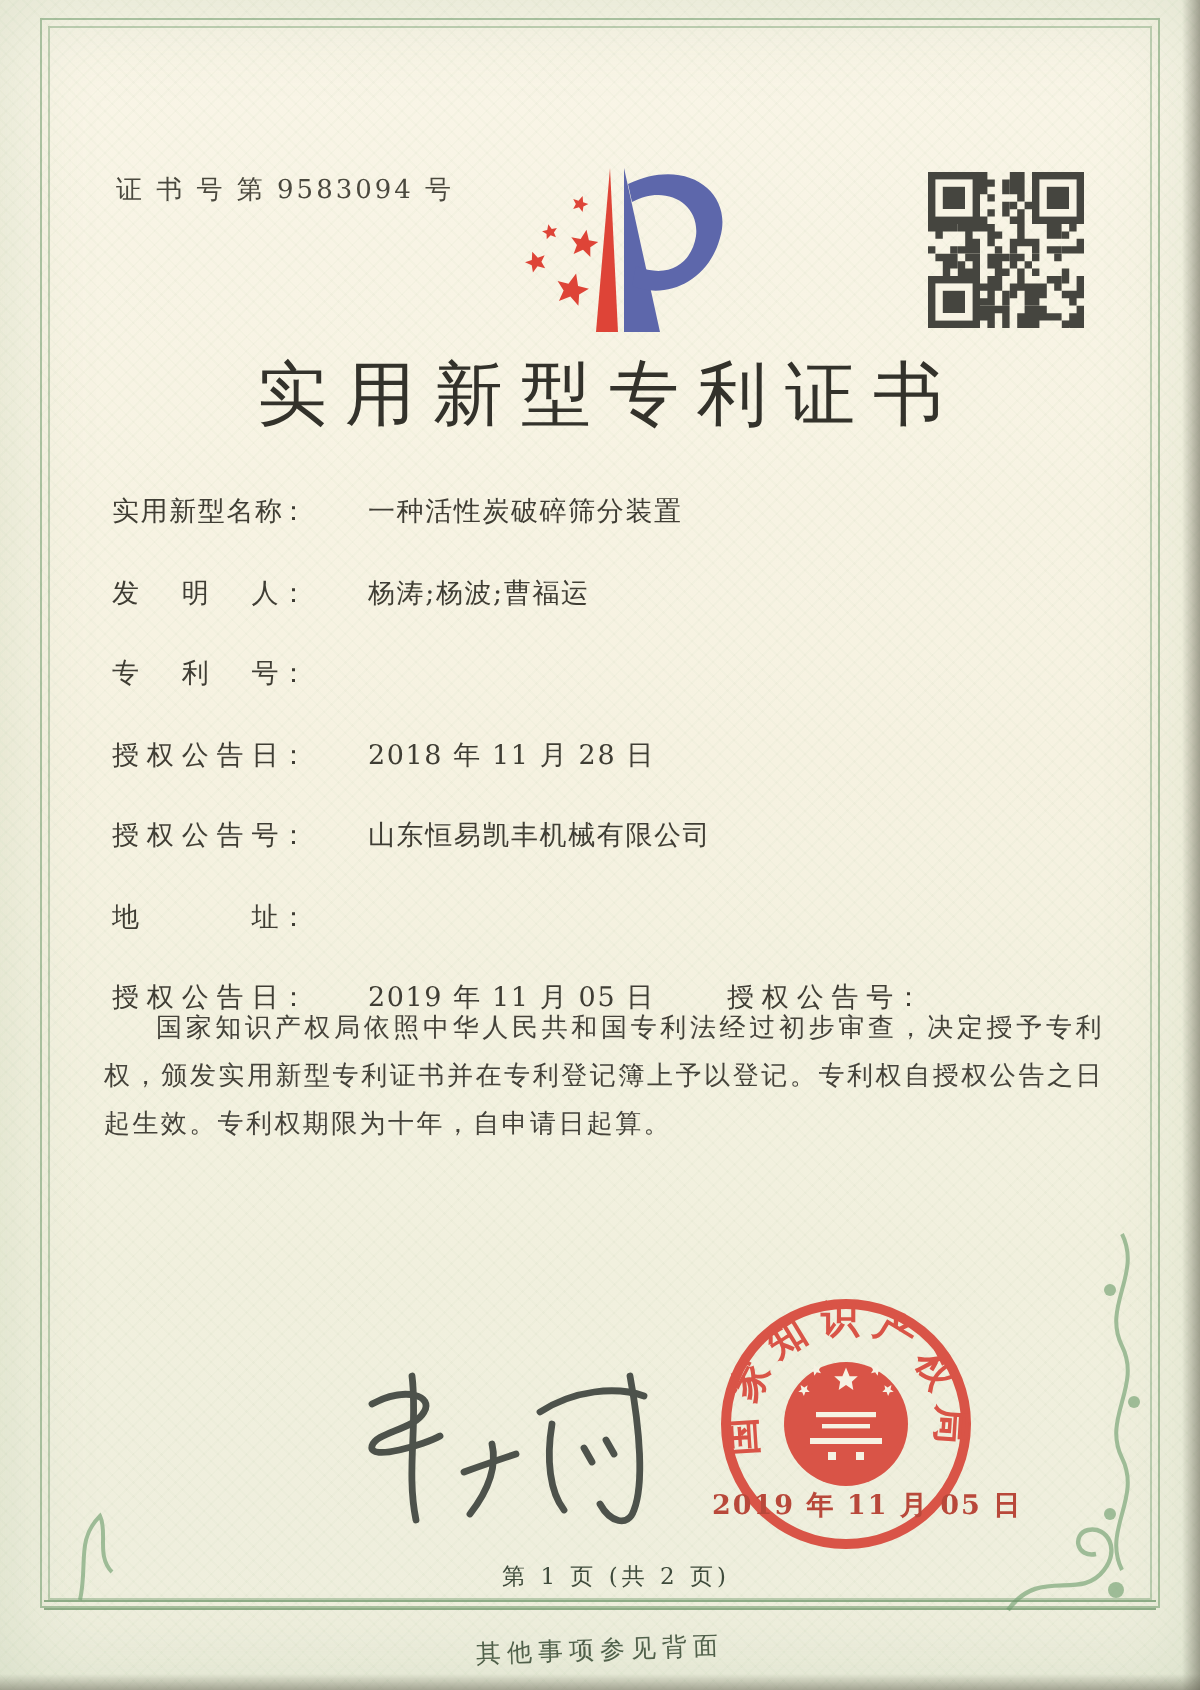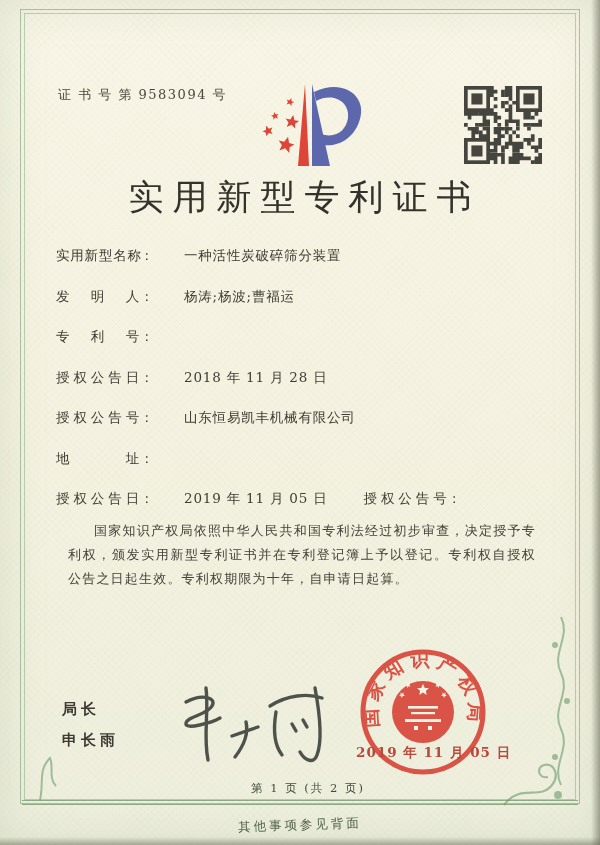--- a/index.html
+++ b/index.html
@@ -23,21 +23,21 @@
   .title{position:absolute;left:0;right:0;top:174px;text-align:center;font-size:35px;
     letter-spacing:9px;text-indent:9px;color:#33322b;font-weight:400;}
   .fields{position:absolute;left:56px;top:247px;width:500px;font-size:13.5px;letter-spacing:.8px;}
   .frow{display:flex;align-items:baseline;height:20px;margin-bottom:20.5px;white-space:nowrap;}
   .flabel{display:inline-block;width:84px;text-align:justify;text-align-last:justify;}
   .fcolon{display:inline-block;width:16px;}
   .fvalue{display:inline-block;margin-left:28px;}
   .gspacer{display:inline-block;width:36px;}
   .paras{position:absolute;left:52px;top:503px;width:500px;font-size:13px;line-height:1.85;
     letter-spacing:1.2px;text-align:justify;color:#44423a;}
-  .paras p{margin:16px;text-indent:2em;}
+  .paras p{margin:0;text-indent:2em;}
   .signer{position:absolute;left:62px;top:694px;font-size:15px;font-weight:700;
     letter-spacing:4px;line-height:31px;color:#3c3a33;}
   .signature{position:absolute;left:168px;top:672px;width:180px;height:110px;z-index:6;}
   .seal{position:absolute;left:347px;top:636px;width:152px;height:152px;z-index:4;opacity:.93;}
   .seal-date{position:absolute;left:356px;top:744px;z-index:5;font-size:13.5px;
     letter-spacing:1px;color:#b8483a;font-weight:700;}
   .footline{position:absolute;left:22px;right:22px;top:800px;height:3px;
     border-top:1px solid rgba(110,150,105,.75);border-bottom:1px solid rgba(110,150,105,.75);}
   .pagenote{position:absolute;left:16px;right:0;top:781px;text-align:center;font-size:11.5px;
     letter-spacing:2px;color:#3e4a3b;}
@@ -138,24 +138,20 @@
       <span class="gspacer"></span>
       <span class="flabel">授权公告号</span>
         <span class="fcolon">：</span>
     </div>
   </div>
 
   <div class="paras">
     <p>国家知识产权局依照中华人民共和国专利法经过初步审查，决定授予专利权，颁发实用新型专利证书并在专利登记簿上予以登记。专利权自授权公告之日起生效。专利权期限为十年，自申请日起算。</p>
   </div>
 
-  <div class="signer">
-    <div>局长</div>
-    <div>申长雨</div>
-  </div>
 
   <svg class="signature" viewBox="0 0 180 110">
     <g fill="none" stroke="#3c423c" stroke-width="3.4" stroke-linecap="round" opacity=".9">
       <path d="M38,16 C41,40 35,64 40,88"></path>
       <path d="M18,30 C35,21 49,26 44,34 C39,43 20,44 18,51 C16,59 45,50 52,46"></path>
       <path d="M78,50 C81,63 74,76 67,85"></path>
       <path d="M64,64 C75,60 84,57 90,55"></path>
       <path d="M102,34 C119,23 140,21 154,26"></path>
       <path d="M108,40 C105,58 107,74 114,83"></path>
       <path d="M147,16 C152,43 154,70 149,83 C146,92 137,89 132,80"></path>

